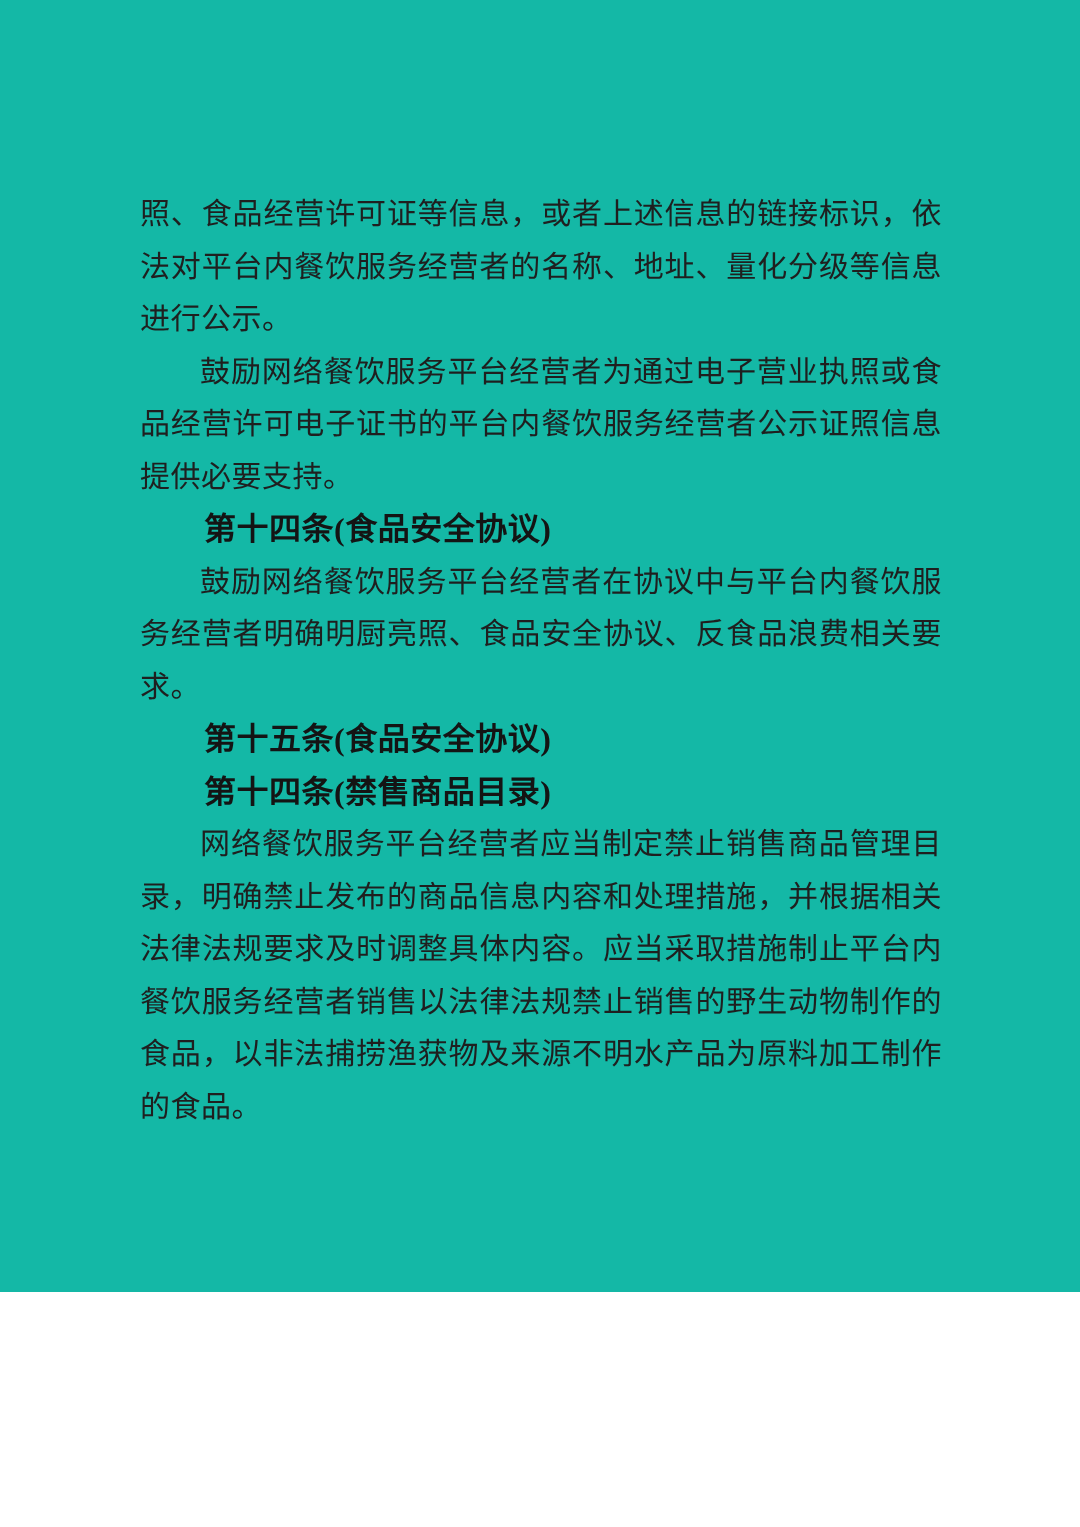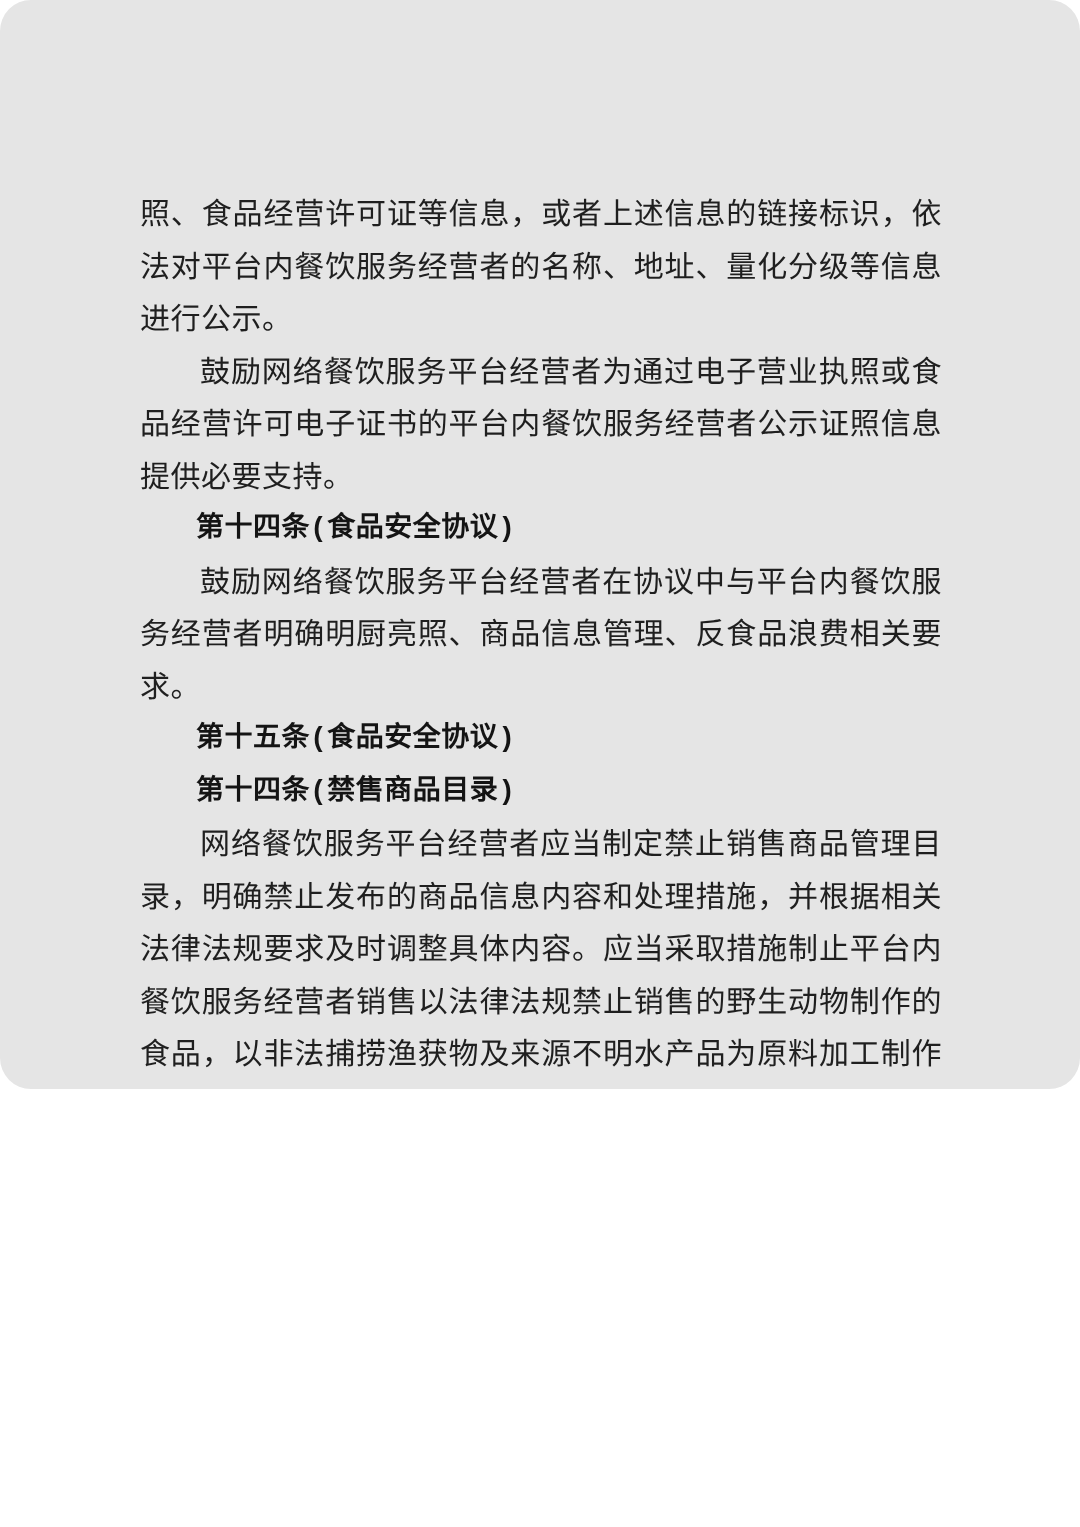--- a/index.html
+++ b/index.html
@@ -1,44 +1,43 @@
 <!DOCTYPE html>
 <html lang="zh-CN"><head>
 <meta charset="utf-8">
 <style>
   * { margin: 0; padding: 0; box-sizing: border-box; }
   html, body { background: #ffffff; }
   .page {
     position: relative;
     width: 1080px;
-    height: 1089px;
-    background: #e5e5e5;
+    height: 1292px;
+    background: #14b8a6;
     overflow: hidden;
     font-family: "Liberation Serif", "DejaVu Serif", serif;
-    border-radius: 31px;
   }
   .doc-body {
     position: absolute;
     left: 140px;
     top: 188px;
     width: 802px;
     color: #1f1f1f;
   }
   .para {
     font-size: 30px;
     line-height: 52.5px;
     text-align: justify;
     letter-spacing: 0.5px;
     color: #1f1f1f;
   }
   .para.indent { text-indent: 2em; font-family: Liberation Serif, serif; }
   .heading {
-    font-family: Liberation Mono, monospace;
+    font-family: Liberation Serif, serif;
     font-weight: 700;
-    font-size: 28px;
+    font-size: 32px;
     line-height: 52.5px;
     text-indent: 2em;
     color: #141414;
     letter-spacing: 0.5px;
   }
   .page-number {
     position: absolute;
     left: 815px;
     top: 1396px;
     width: 120px;
@@ -51,20 +50,20 @@
   }
 </style>
 </head>
 <body>
 
 <div class="page">
   <div class="doc-body">
     <p class="para">照、食品经营许可证等信息，或者上述信息的链接标识，依法对平台内餐饮服务经营者的名称、地址、量化分级等信息进行公示。</p>
     <p class="para indent">鼓励网络餐饮服务平台经营者为通过电子营业执照或食品经营许可电子证书的平台内餐饮服务经营者公示证照信息提供必要支持。</p>
     <h2 class="heading">第十四条(食品安全协议)</h2>
-    <p class="para indent">鼓励网络餐饮服务平台经营者在协议中与平台内餐饮服务经营者明确明厨亮照、商品信息管理、反食品浪费相关要求。</p>
+    <p class="para indent">鼓励网络餐饮服务平台经营者在协议中与平台内餐饮服务经营者明确明厨亮照、食品安全协议、反食品浪费相关要求。</p>
     <h2 class="heading">第十五条(食品安全协议)</h2>
     <h2 class="heading">第十四条(禁售商品目录)</h2>
     <p class="para indent">网络餐饮服务平台经营者应当制定禁止销售商品管理目录，明确禁止发布的商品信息内容和处理措施，并根据相关法律法规要求及时调整具体内容。应当采取措施制止平台内餐饮服务经营者销售以法律法规禁止销售的野生动物制作的食品，以非法捕捞渔获物及来源不明水产品为原料加工制作的食品。</p>
   </div>
 
   <div class="page-number">— 6 —</div>
 </div>
 
 </body></html>

